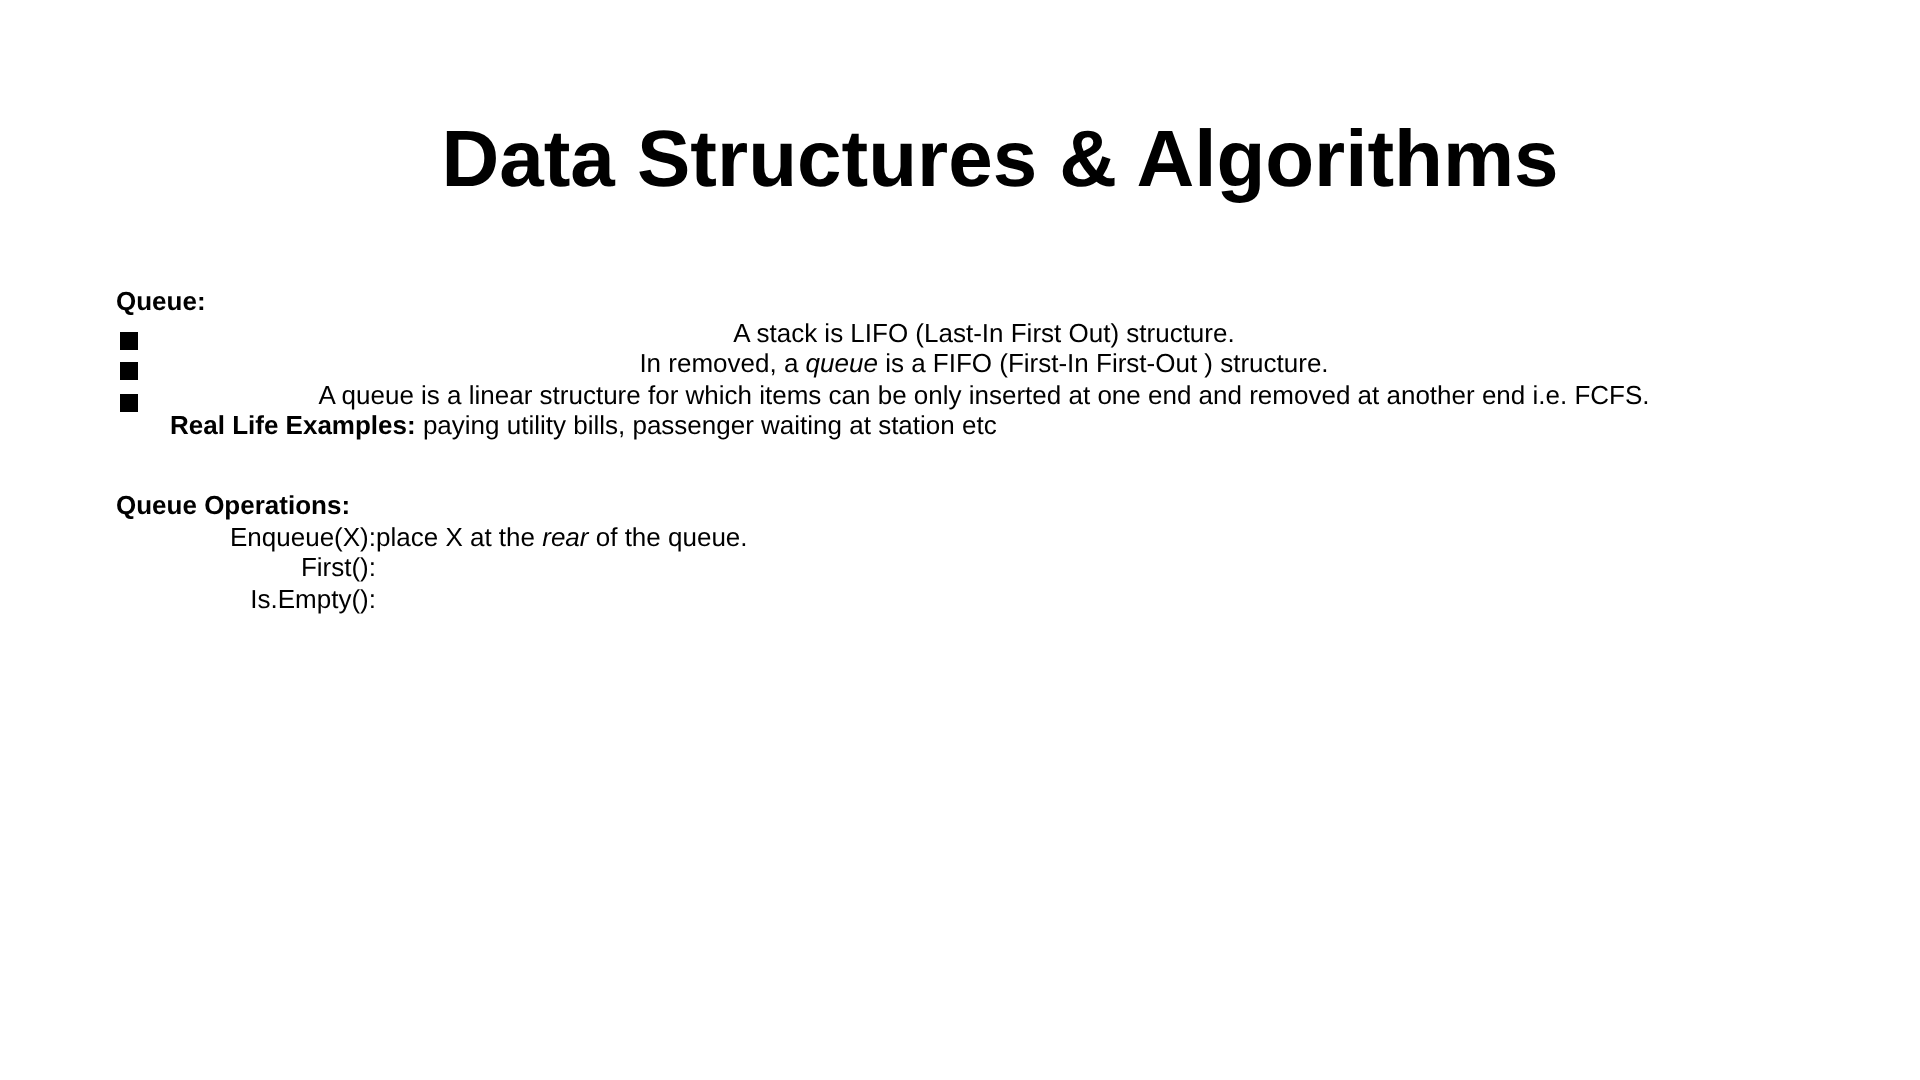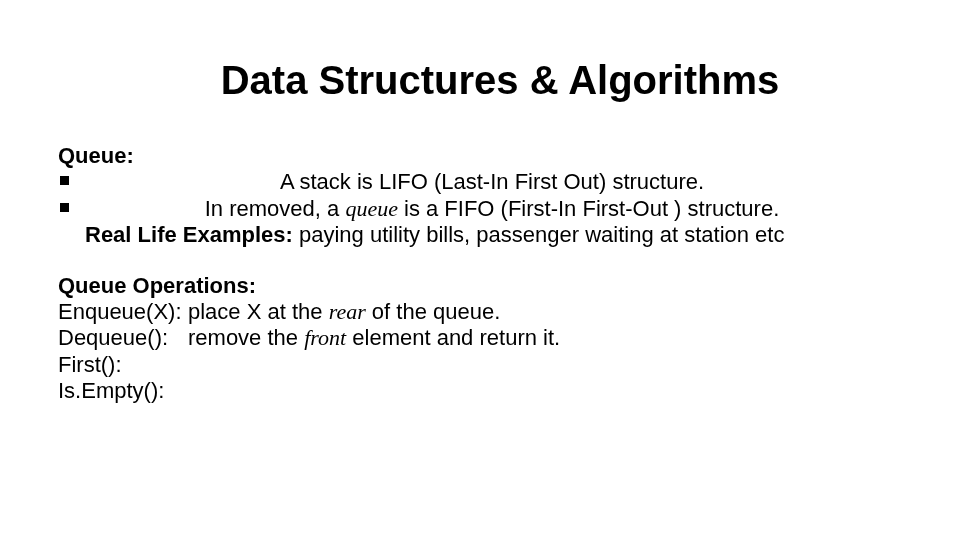--- a/index.html
+++ b/index.html
@@ -19,21 +19,21 @@
   }
   .title {
     font-size: 40px;
     font-weight: bold;
     text-align: center;
     padding-top: 58px;
     padding-bottom: 40px;
     margin-left: 40px;
   }
   .content {
-    font-size: 22px;
+    font-size: 13px;
     line-height: 1.2;
     padding-left: 58px;
     padding-right: 60px;
   }
   .section-head {
     font-weight: bold;
   }
   .bullets {
     list-style: none;
     padding-left: 0;
@@ -46,64 +46,62 @@
   }
   .bullets li::before {
     content: "";
     position: absolute;
     left: 2px;
     top: 7px;
     width: 9px;
     height: 9px;
     background: #000;
   }
-  .italic { font-style: italic; font-family: Liberation Serif, serif; }
+  .italic { font-style: italic; }
   .bold { font-weight: bold; margin-left: 27px; }
   .block { margin-bottom: 24px; }
   .ops-row {
     display: flex;
   }
   .ops-name {
     width: 130px;
     flex-shrink: 0;
+    text-align: right;
   }
   .ops-desc {
     flex: 1;
   }
 </style>
 </head>
 <body>
 
 <div class="slide">
 
   <div class="title">Data Structures &amp; Algorithms</div>
 
   <div class="content">
 
     <div class="block">
       <div class="section-head">Queue:</div>
       <ul class="bullets">
         <li><span>A stack is LIFO (Last-In First Out) structure.</span></li>
         <li><span>In removed, a </span><span class="italic">queue</span><span> is a FIFO (First-In First-Out ) structure.</span></li>
+        <li><span>A queue is a linear structure for which items can be only inserted at one end and removed at another end i.e. FCFS.</span></li>
       </ul>
       <div><span class="bold">Real Life Examples: </span><span>paying utility bills, passenger waiting at station etc</span></div>
     </div>
 
     <div class="block">
       <div class="section-head">Queue Operations:</div>
 
       <div class="ops-row">
         <div class="ops-name">Enqueue(X):</div>
         <div class="ops-desc"><span>place X at the </span><span class="italic">rear</span><span> of the queue.</span></div>
       </div>
 
-      <div class="ops-row">
-        <div class="ops-name">Dequeue():</div>
-        <div class="ops-desc"><span>remove the </span><span class="italic">front</span><span> element and return it.</span></div>
-      </div>
 
       <div class="ops-row">
         <div class="ops-name">First():</div>
       </div>
 
       <div class="ops-row">
         <div class="ops-name">Is.Empty():</div>
       </div>
 
     </div>

